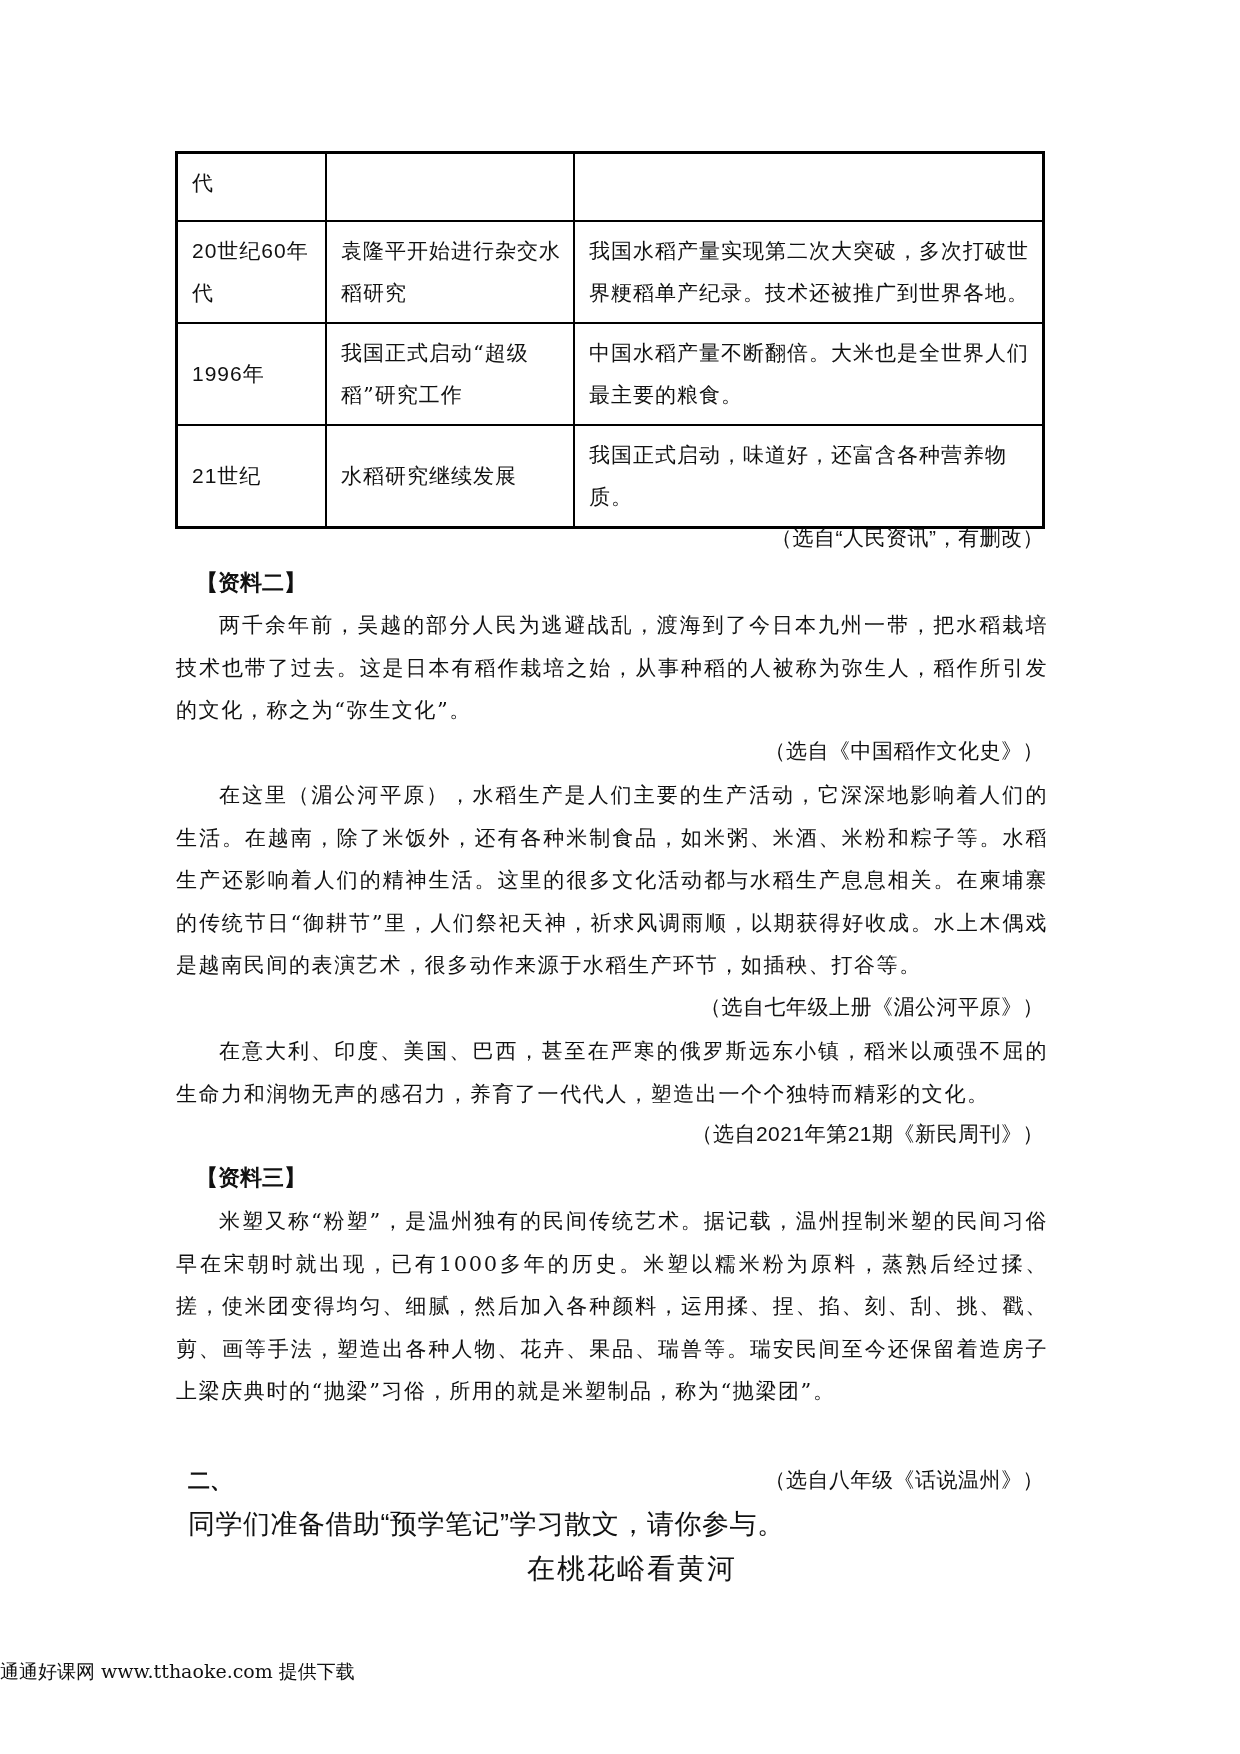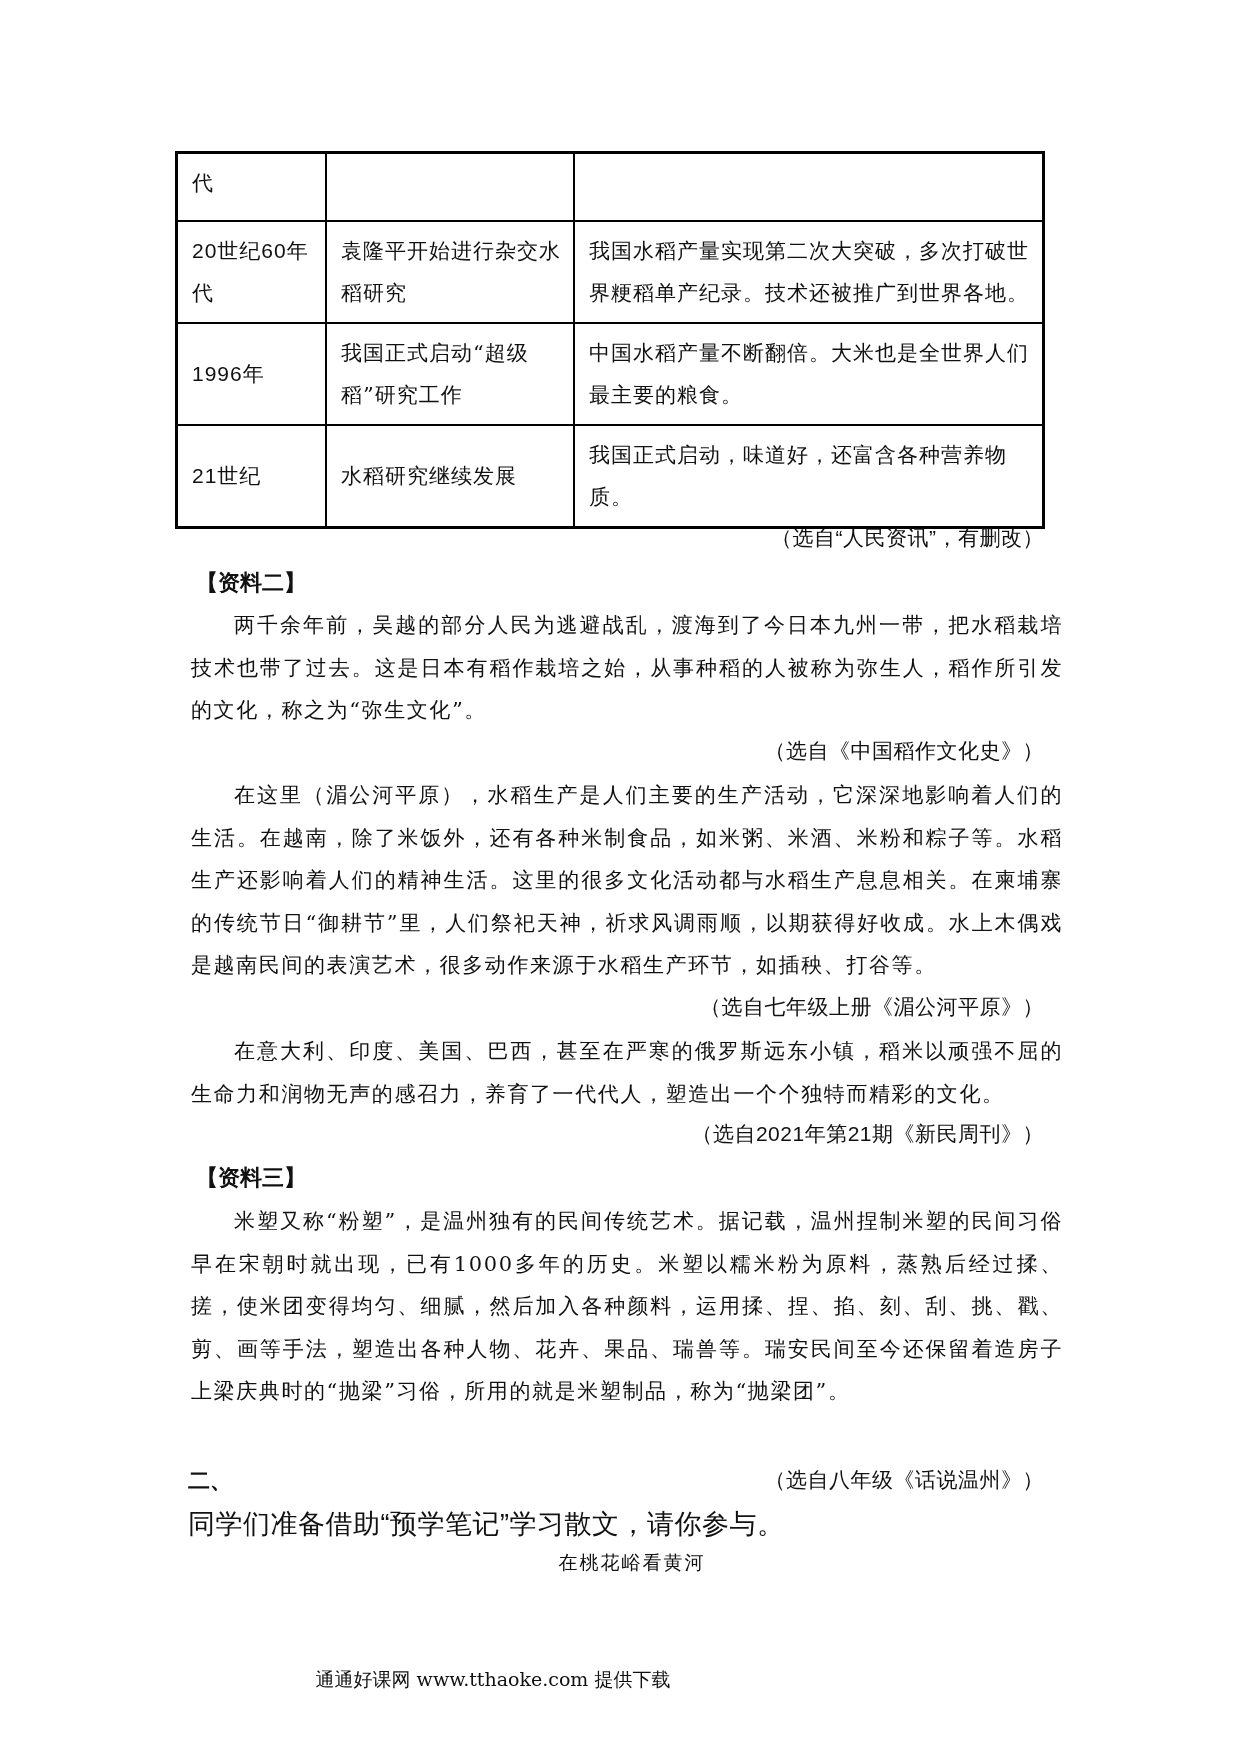--- a/index.html
+++ b/index.html
@@ -28,39 +28,39 @@
   .tbl .num { font-family: "Liberation Sans", sans-serif; }
   .source {
     position: absolute; right: 196px; font-size: 21px; letter-spacing: 0.5px;
     font-family: "Liberation Sans", sans-serif; white-space: nowrap;
   }
   .heading {
     position: absolute; left: 196px; font-size: 22px; font-weight: bold;
     font-family: "Liberation Sans", sans-serif;
   }
   .para {
-    position: absolute; left: 191px; width: 872px;
+    position: absolute; left: 176px; width: 872px;
     font-size: 21px; line-height: 42.5px; letter-spacing: 1.6px;
     text-indent: 43px; text-align: justify;
   }
   .sec-title {
     position: absolute; left: 188px; font-size: 22px; font-weight: bold;
     font-family: "Liberation Sans", sans-serif;
   }
   .intro {
     position: absolute; left: 188px; font-size: 27px;
     font-family: "Liberation Sans", sans-serif; letter-spacing: 0.5px;
   }
   .essay-title {
     position: absolute; left: 0; width: 1240px; text-align: center;
-    font-size: 19px; letter-spacing: 2px; padding-left: 24px; box-sizing: border-box;
+    font-size: 28px; letter-spacing: 2px; padding-left: 24px; box-sizing: border-box;
   }
   .footer {
-    position: absolute; left: 0; width: 986px; text-align: center;
-    font-size: 19px; font-family: "DejaVu Serif", serif; margin-top: 8px;
+    position: absolute; left: 0; width: 986px; 
+    font-size: 19px; font-family: "DejaVu Serif", serif;
   }
 </style>
 </head>
 <body>
 
 <table class="tbl">
   <tbody>
       <tr class="r0">
     <td class="c1 num">代</td>
     <td class="c2"></td>

